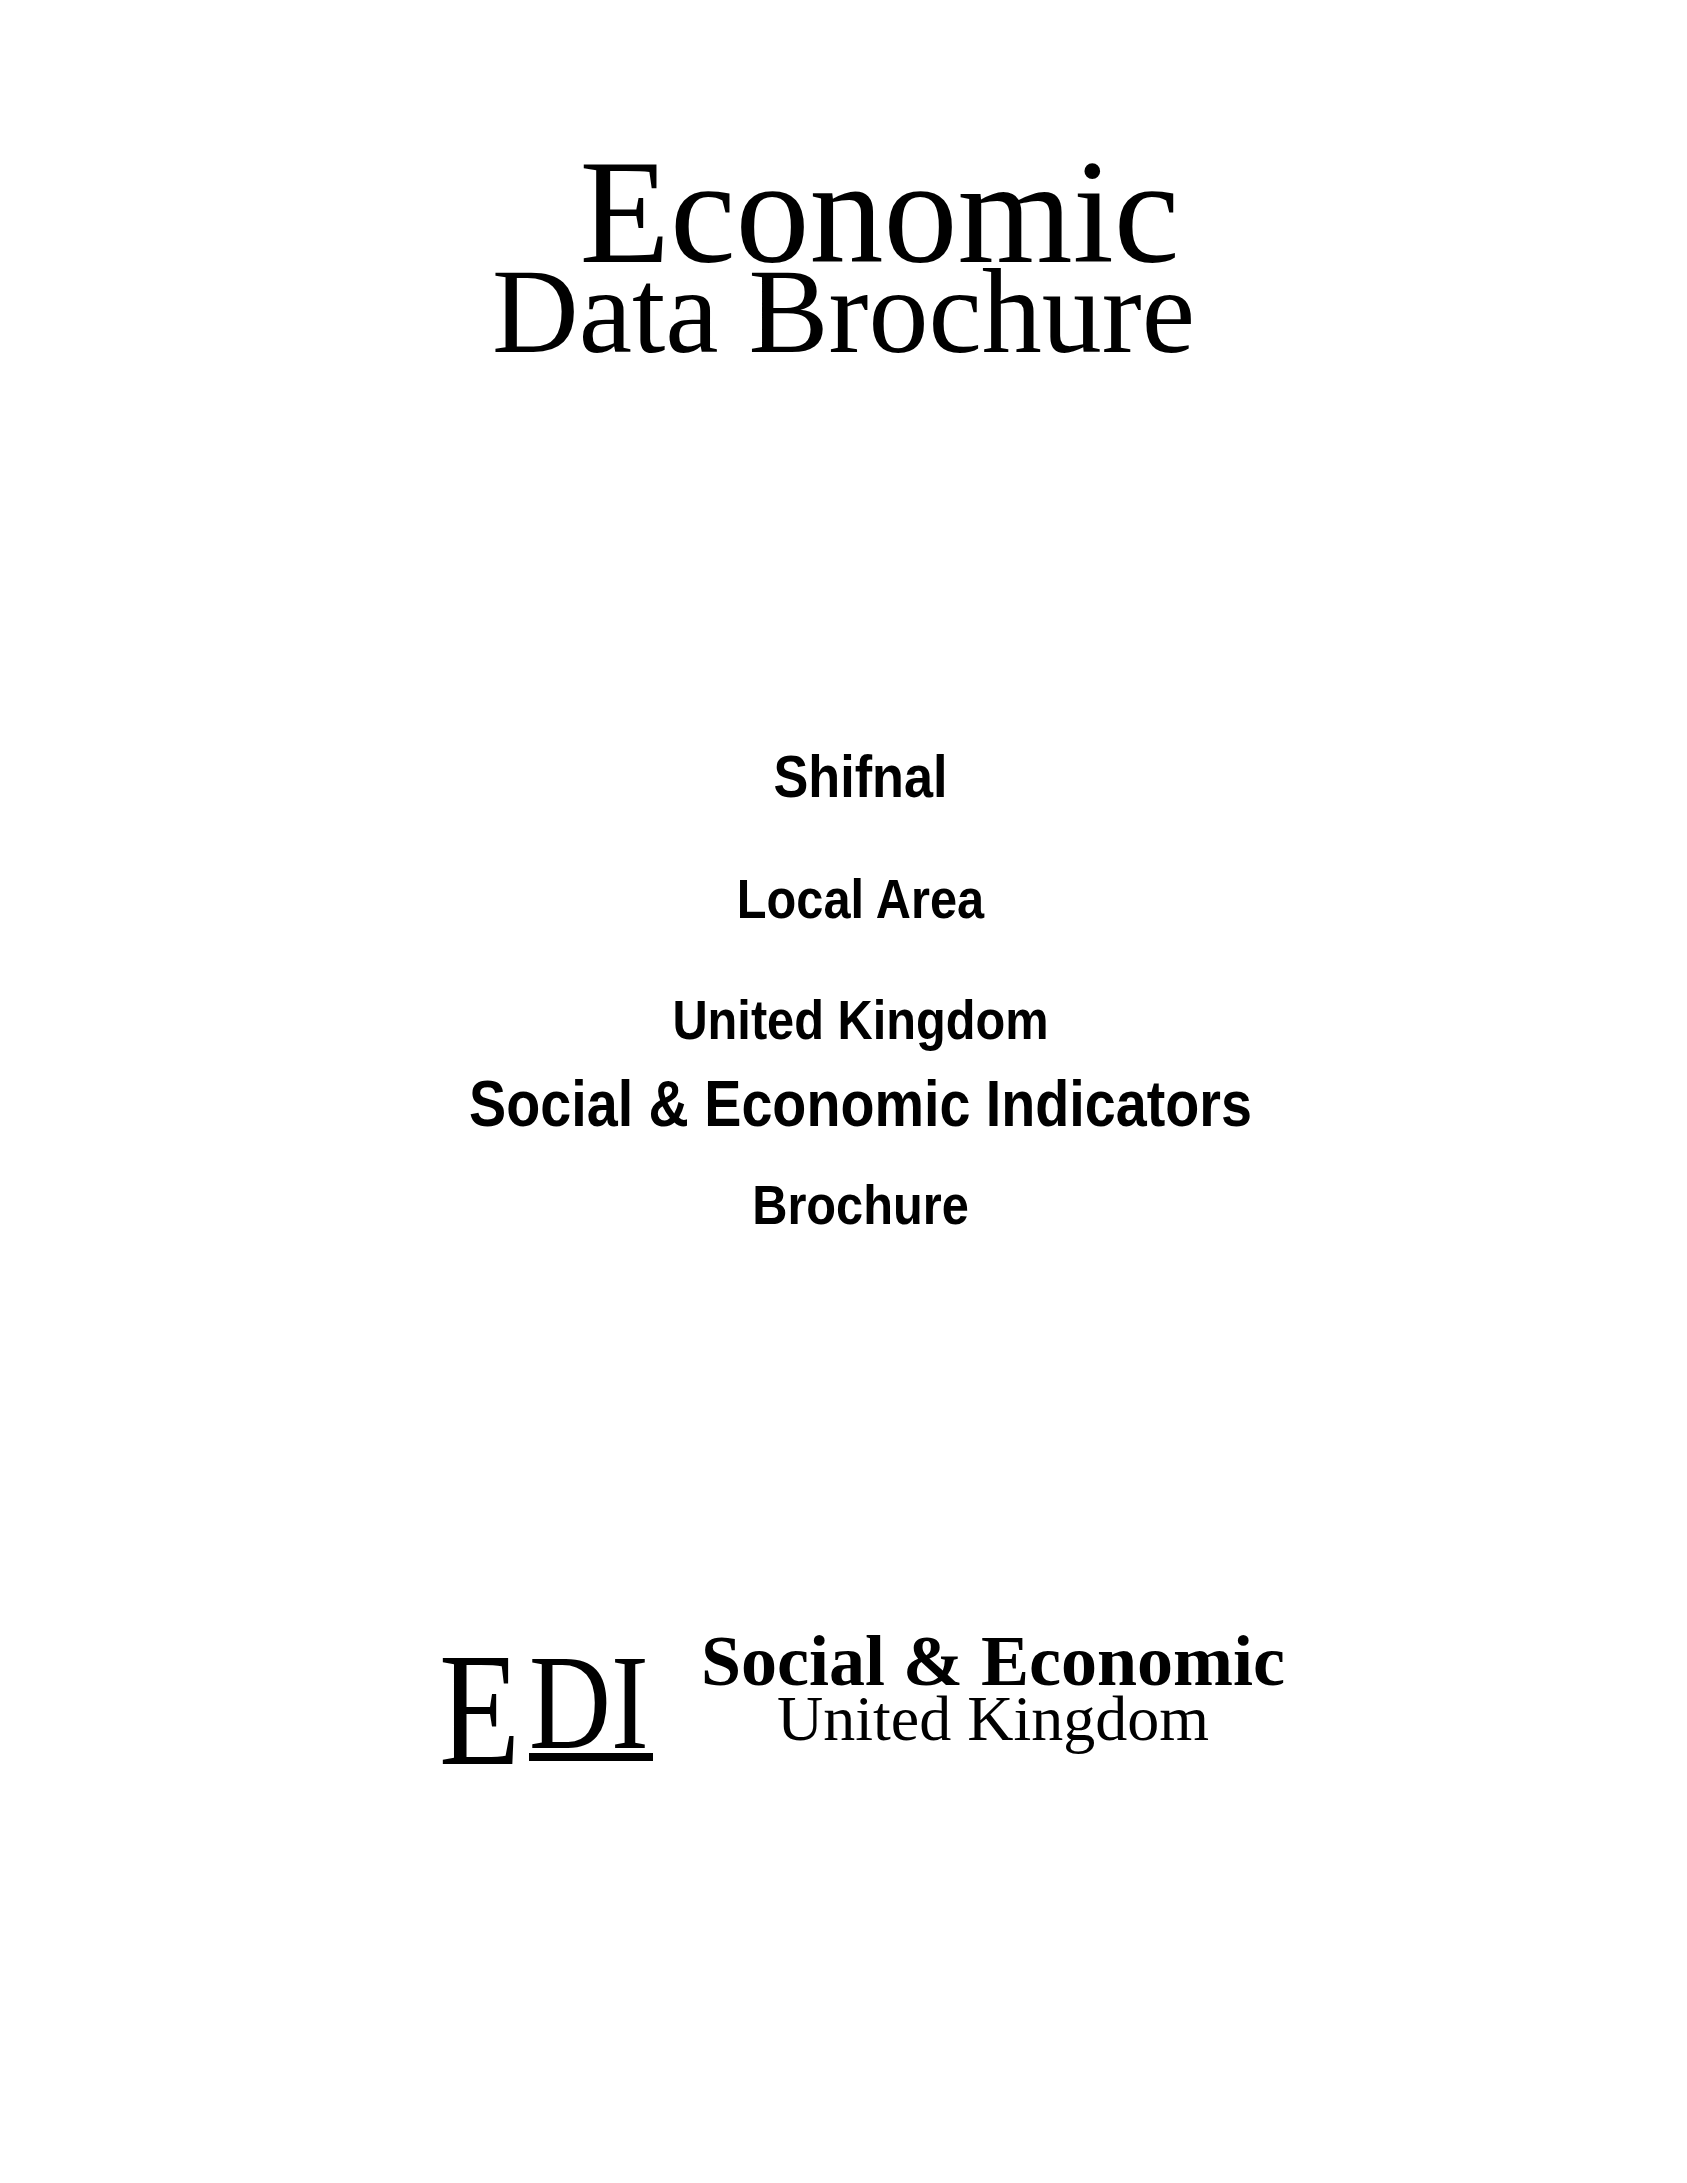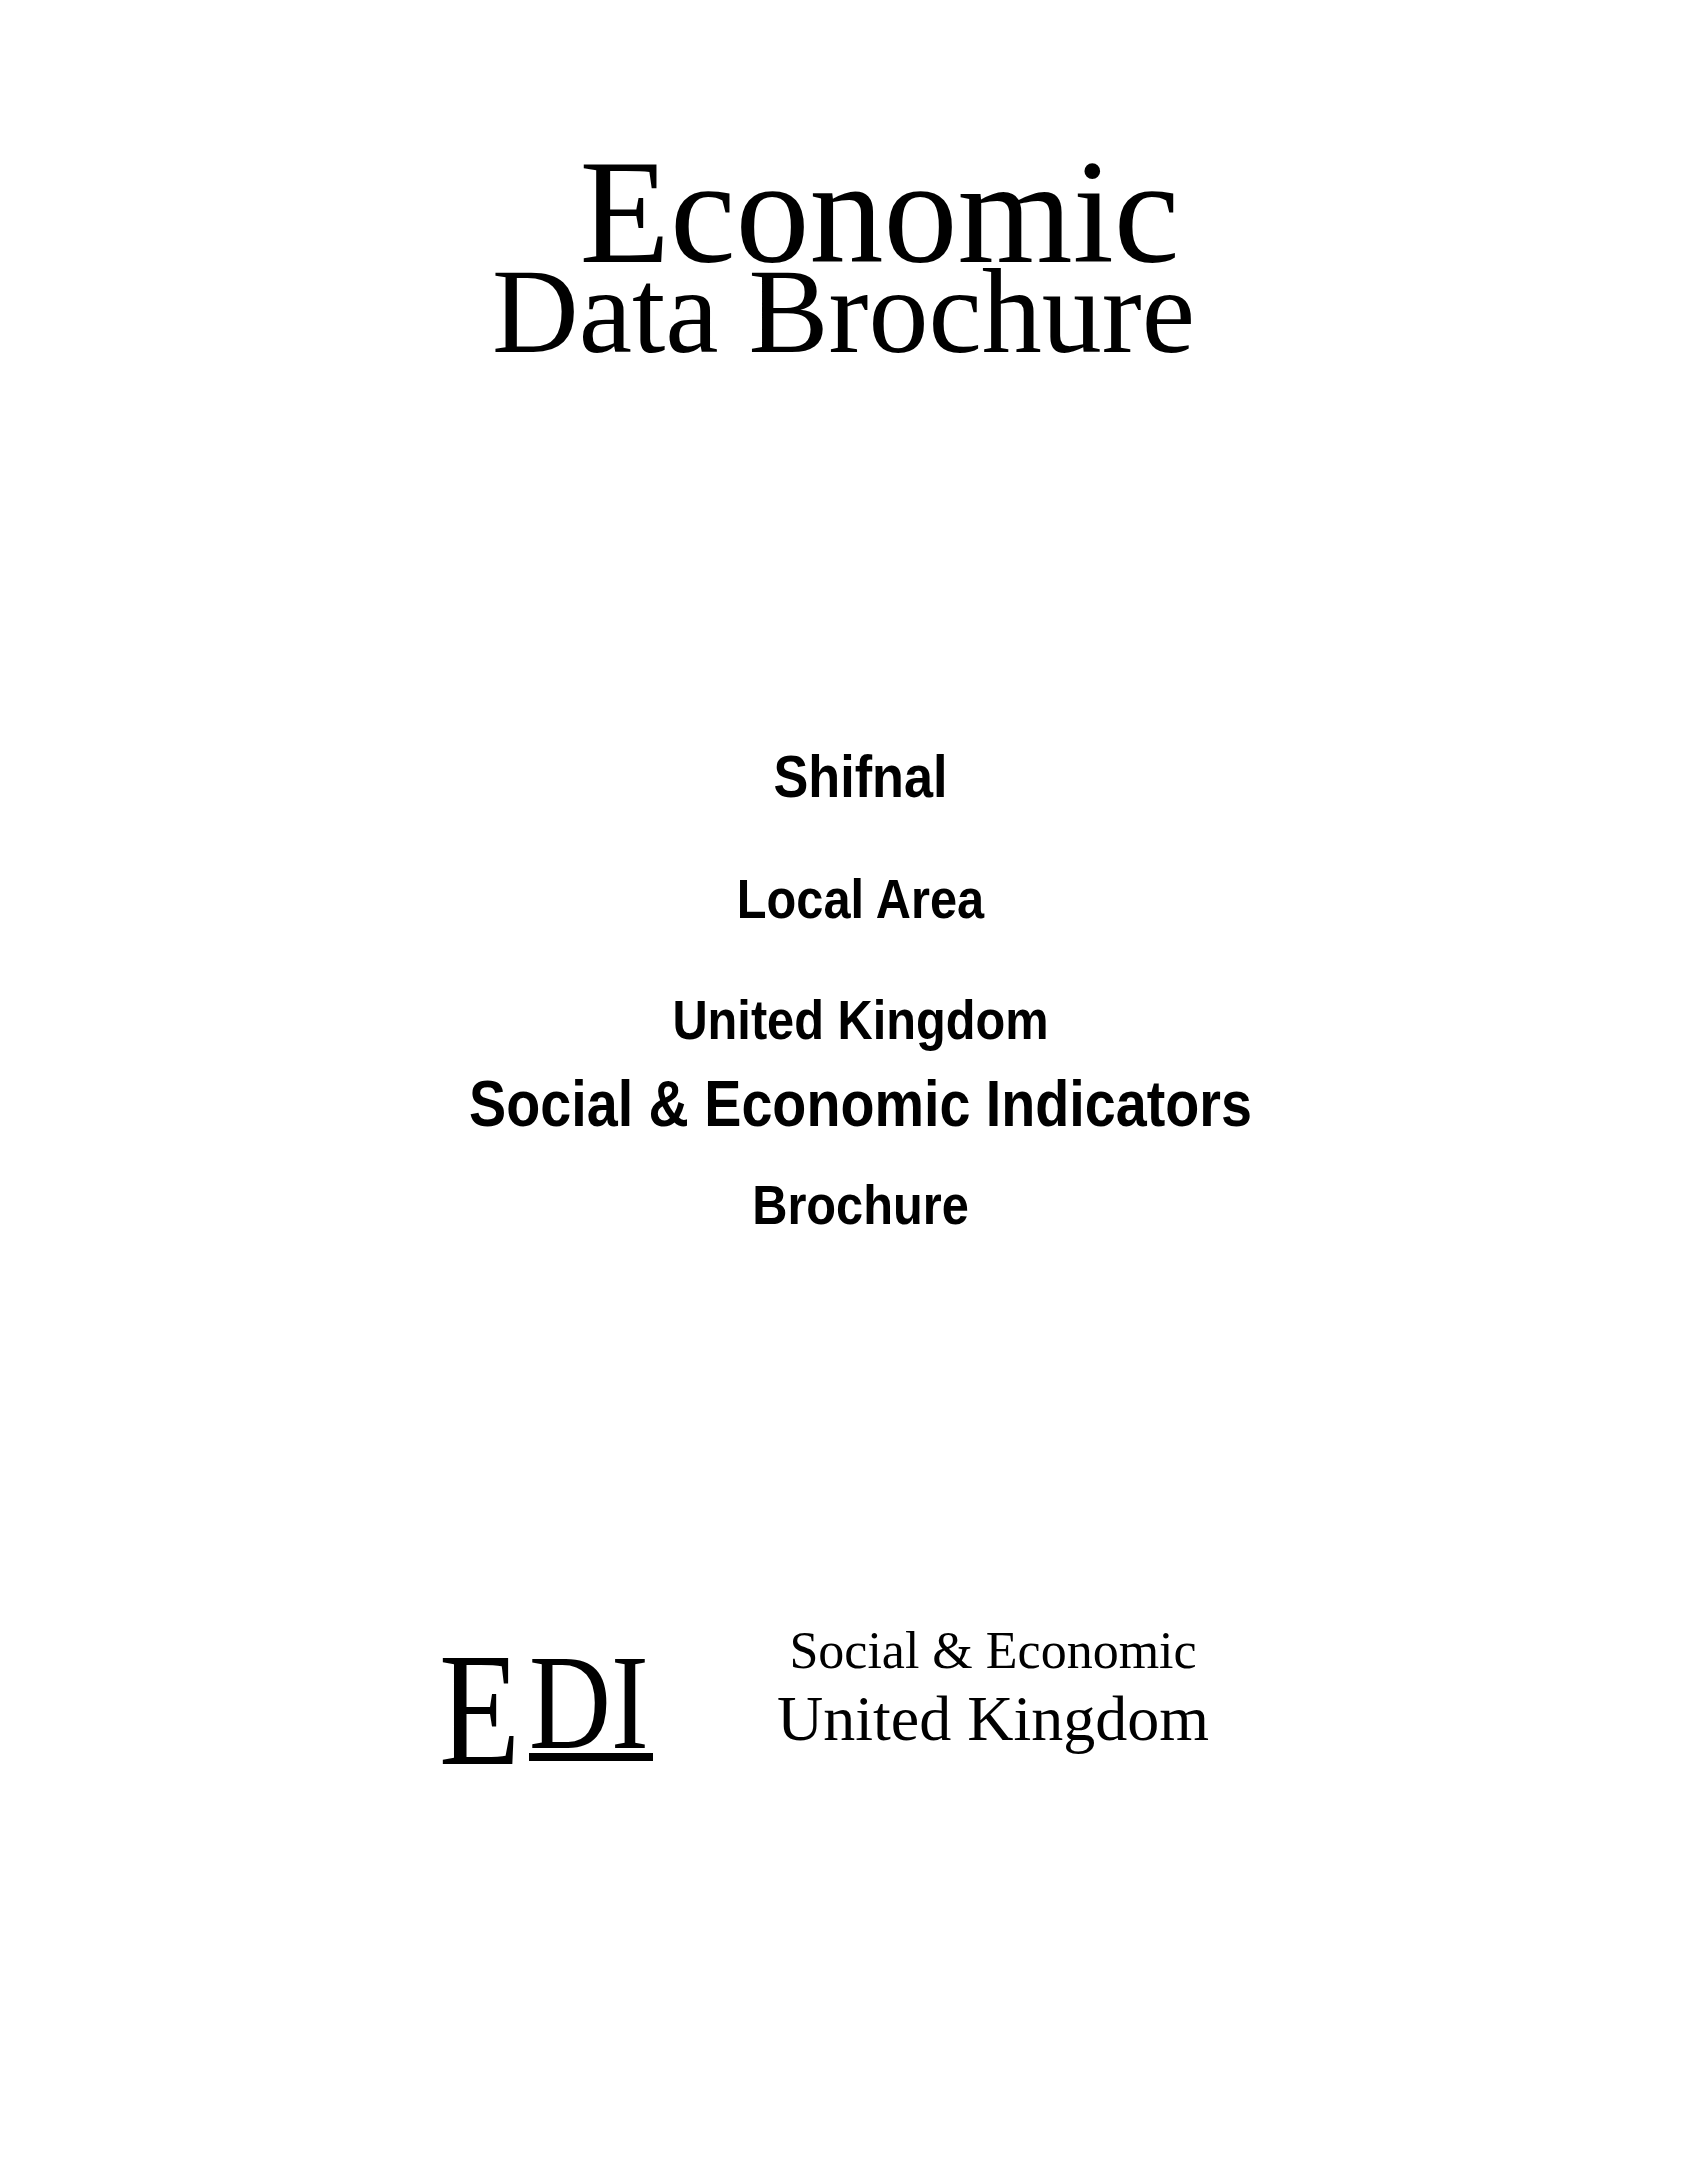--- a/index.html
+++ b/index.html
@@ -80,21 +80,21 @@
   }
   .footer-tagline {
     left: 662px;
     width: 662px;
     text-align: center;
     line-height: 1;
     font-family: "Liberation Serif", serif;
     color: #000;
     white-space: nowrap;
   }
-  .footer-tagline-line1 { top: 1625px; font-size: 52px; }
+  .footer-tagline-line1 { top: 1625px; font-size: 72px; font-weight: bold; }
   .footer-tagline-line2 { top: 1687px; font-size: 64px; }
 </style>
 </head>
 <body>
 
 <div class="abs header-logo-line header-logo-line1">Economic</div>
 <div class="abs header-logo-line header-logo-line2">Data Brochure</div>
 
 <div class="abs title-line title-area-name">Shifnal</div>
 <div class="abs title-line title-area-type">Local Area</div>

